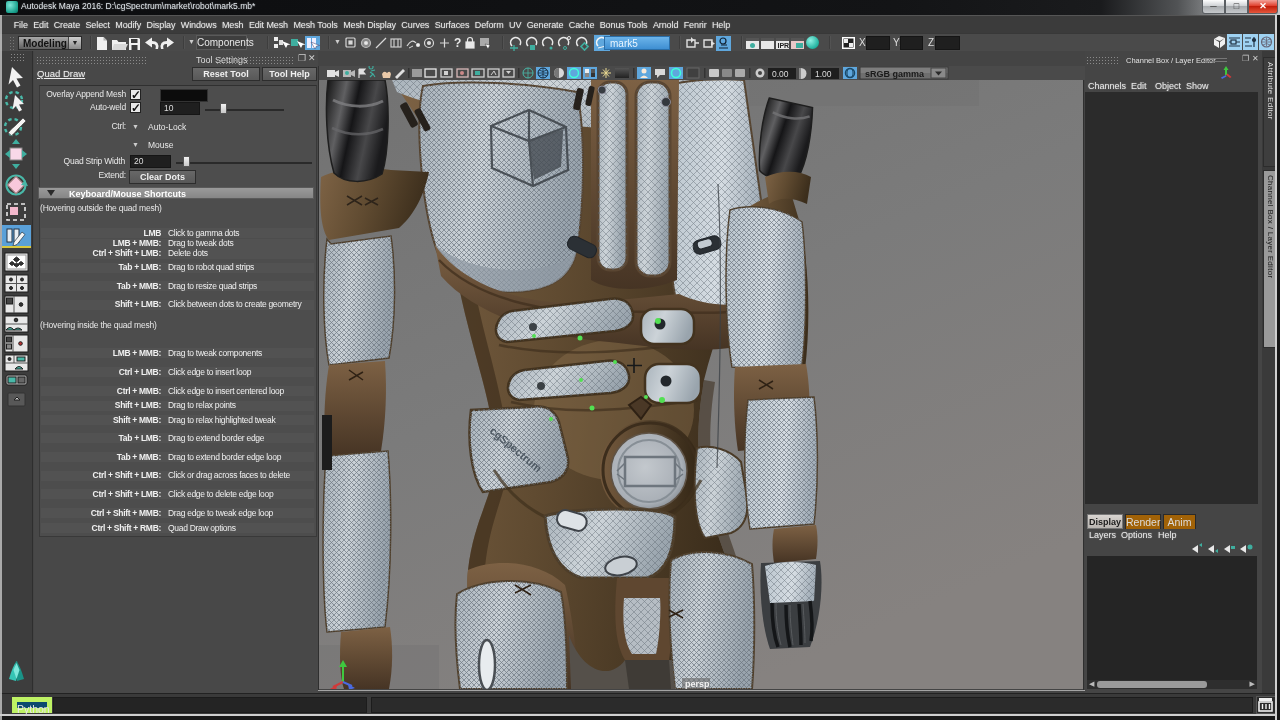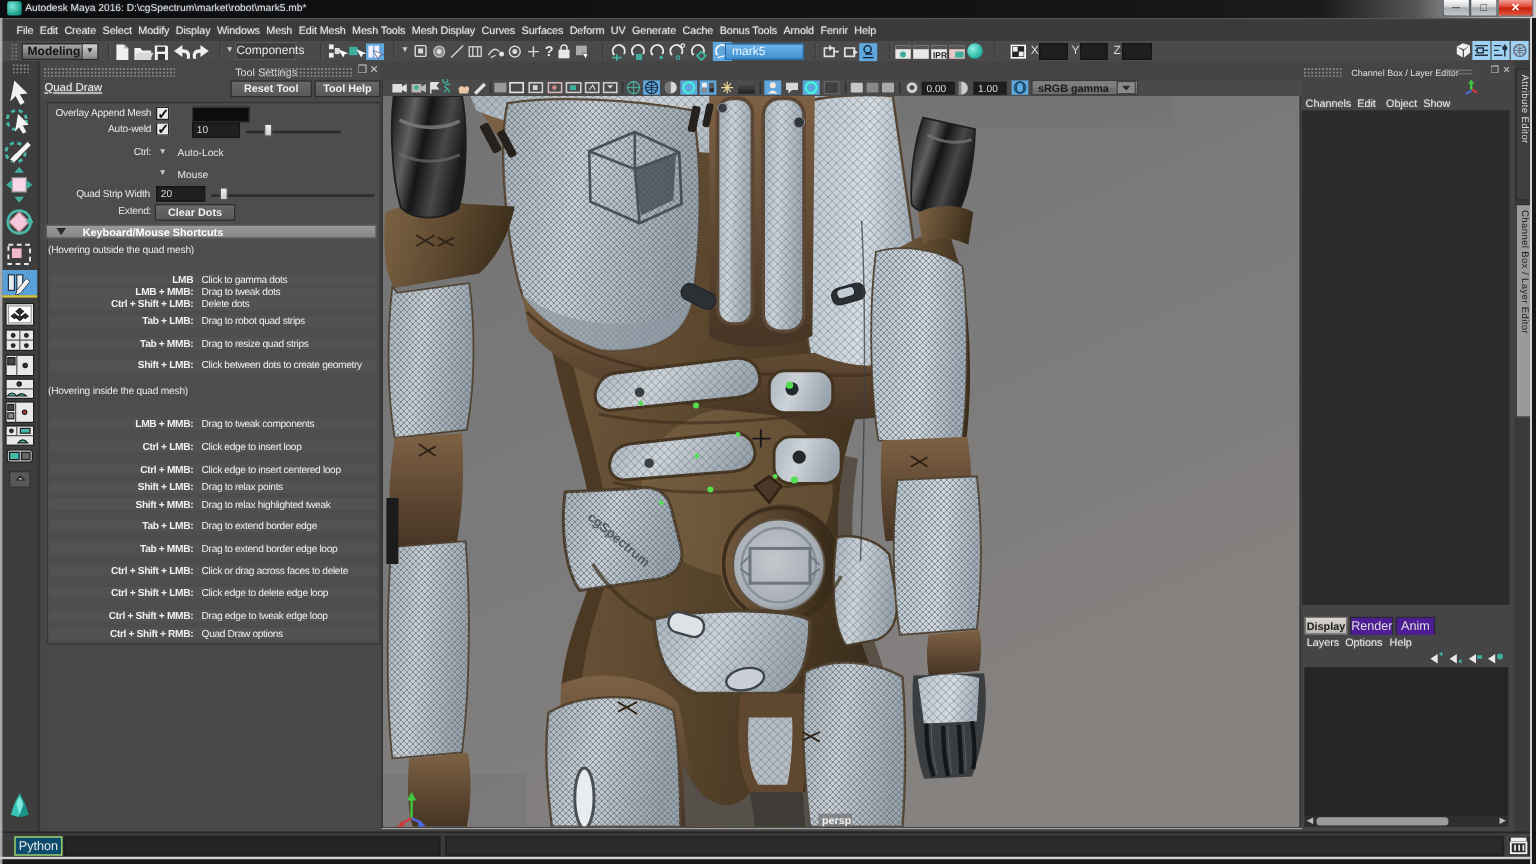--- a/index.html
+++ b/index.html
@@ -51,31 +51,31 @@
 
 #vpmenu { left:318px; top:51px; width:767px; height:15px; background:#4a4a4a; color:#e8e8e8; font-size:9px; white-space:nowrap; border-left:1px solid #333; padding-left:7px; }
 #vpmenu span { display:inline-block; margin-top:3px; padding:0 2.5px; text-shadow:0 0 1.5px rgba(230,230,230,.5); }
 #vpicons { left:318px; top:66px; width:767px; height:14px; background:#4a4a4a; border-left:1px solid #333; }
 #vp3d { left:319px; top:80px; width:764px; height:609px; background:#7f7f7f; }
 #vpborder { left:318px; top:80px; width:766px; height:611px; border:1px solid #2f2f2f; border-top:none; }
 
 
 #channelbox { left:1085px; top:51px; width:177px; height:642px; background:#454545; color:#e6e6e6; font-size:11px; }
 #cb-content { position:absolute; left:0px; top:41px; width:173px; height:412px; background:#2b2b2b; }
-.cbtab { position:absolute; height:15px; font-size:10.5px; text-align:center; border:1px solid #2a2a2a; border-bottom:none; background:#4c1d95; color:#ddd; }
+.cbtab { position:absolute; height:15px; font-size:10.5px; text-align:center; border:1px solid #2a2a2a; border-bottom:none; background:#a16207; color:#ddd; }
 #cb-lcontent { position:absolute; left:2px; top:505px; width:170px; height:124px; background:#252525; }
 
 
 #sidetabs { left:1262px; top:51px; width:18px; height:642px; background:#3a3a3a; }
 .vtab { position:absolute; left:1px; width:15px; color:#ddd; font-size:8px; overflow:hidden; }
 .vtab span { writing-mode:vertical-rl; display:block; padding:4px 2px; letter-spacing:0.3px; }
 
 
 #cmdline { left:0; top:693px; width:1280px; height:23px; background:#3a3a3a; border-top:1px solid #222; }
-#cmd-python { position:absolute; left:12px; top:3px; width:40px; height:16px; background:#0c4a6e; border:1px solid #bef264; color:#e8e8e8; font-size:10.5px; text-align:center; line-height:15px; }
+#cmd-python { position:absolute; left:12px; top:3px; width:40px; height:16px; background:#0c4a6e; border:5px solid #bef264; color:#e8e8e8; font-size:10.5px; text-align:center; line-height:15px; }
 #cmd-fld1 { position:absolute; left:53px; top:3px; width:314px; height:16px; background:#242424; border:1px solid #1c1c1c; }
 #cmd-fld2 { position:absolute; left:371px; top:3px; width:882px; height:16px; background:#2b2b2b; border:1px solid #1c1c1c; }
 #cmd-help { position:absolute; left:1256px; top:2px; width:20px; height:18px; background:#2b2b2b; border:1px solid #555; }
 #bottomedge { left:0; top:714px; width:1280px; height:6px; background:#191919; border-top:2px solid #cfcfcf; }
 #leftedge { left:0; top:15px; width:2px; height:705px; background:#cfcfcf; opacity:.75; }
 #rightedge { left:1275px; top:15px; width:5px; height:705px; background:linear-gradient(to right,#cfcfcf 0 2px,#161616 2px); }
 </style></head>
 <body>
 <div id="root">
 

